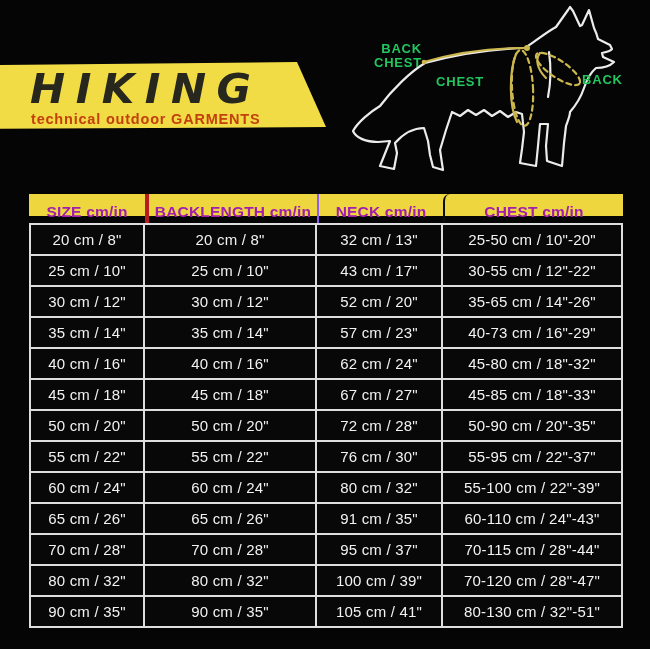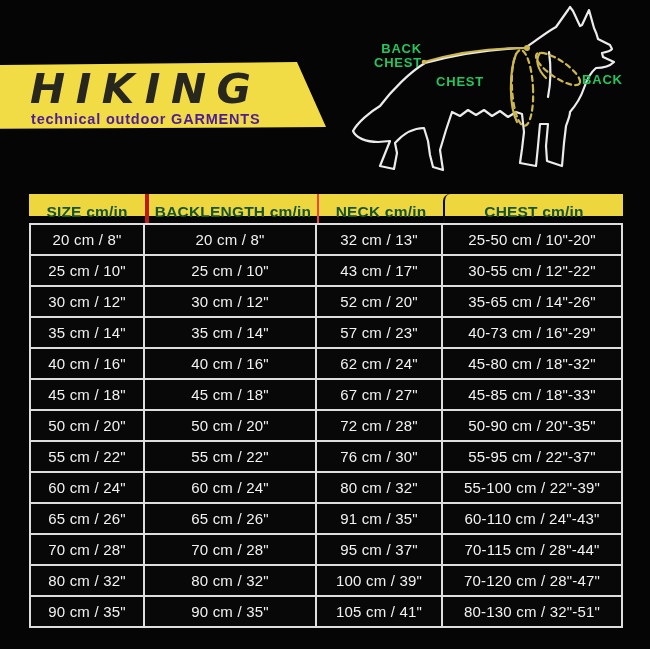--- a/index.html
+++ b/index.html
@@ -16,43 +16,43 @@
   .brand-name{
     position:absolute;left:30px;top:6px;
     font-family:"DejaVu Sans",sans-serif;
     font-size:40px;font-weight:bold;font-style:italic;
     letter-spacing:10px;color:#28271E;white-space:nowrap;
     transform:scaleX(1.05);transform-origin:left top;line-height:42px;
   }
   .brand-tagline{
     position:absolute;left:31px;top:49px;
     font-size:14.5px;font-weight:bold;letter-spacing:0.8px;
-    color:#4c1d95;white-space:nowrap;
+    color:#c2410c;white-space:nowrap;
   }
   
   .dog-svg{position:absolute;left:340px;top:0;width:310px;height:175px;}
   .measure-label{
     position:absolute;color:#22c55e;font-size:13px;font-weight:bold;
     letter-spacing:0.8px;line-height:14px;white-space:nowrap;
   }
   .lbl-backlength{left:348px;top:42px;width:74px;text-align:right;}
   .lbl-chest{left:436px;top:75px;text-align:center;}
   .lbl-neck{left:582px;top:73px;}
   
   .thead{
     position:absolute;left:29px;top:194px;width:594px;height:22px;
     background:#EDD63E;display:flex;box-sizing:border-box;
   }
   .th{
     box-sizing:border-box;height:36px;display:flex;align-items:center;justify-content:center;
-    font-size:15.5px;font-weight:bold;color:#14532d;letter-spacing:0.2px;
+    font-size:15.5px;font-weight:bold;color:#a21caf;letter-spacing:0.2px;
   }
   .th:nth-child(1){width:116px;}
   .th:nth-child(2){width:172px;border-left:4px solid #b91c1c;}
-  .th:nth-child(3){width:126px;border-left:2px solid #ef4444;}
+  .th:nth-child(3){width:126px;border-left:2px solid #8b5cf6;}
   .th:nth-child(4){width:180px;border-left:2px solid #0B0B0B;border-radius:7px;}
   .grid{
     position:absolute;left:29px;top:223px;width:594px;
     border:2px solid #DEDEDE;box-sizing:border-box;background:#080808;
   }
   .row{display:flex;height:31px;border-bottom:2px solid #DEDEDE;box-sizing:border-box;}
   .row:last-child{border-bottom:none;height:29px;}
   .cell{
     box-sizing:border-box;display:flex;align-items:center;justify-content:center;
     font-size:15px;color:#F2F2F2;letter-spacing:0.2px;white-space:nowrap;

